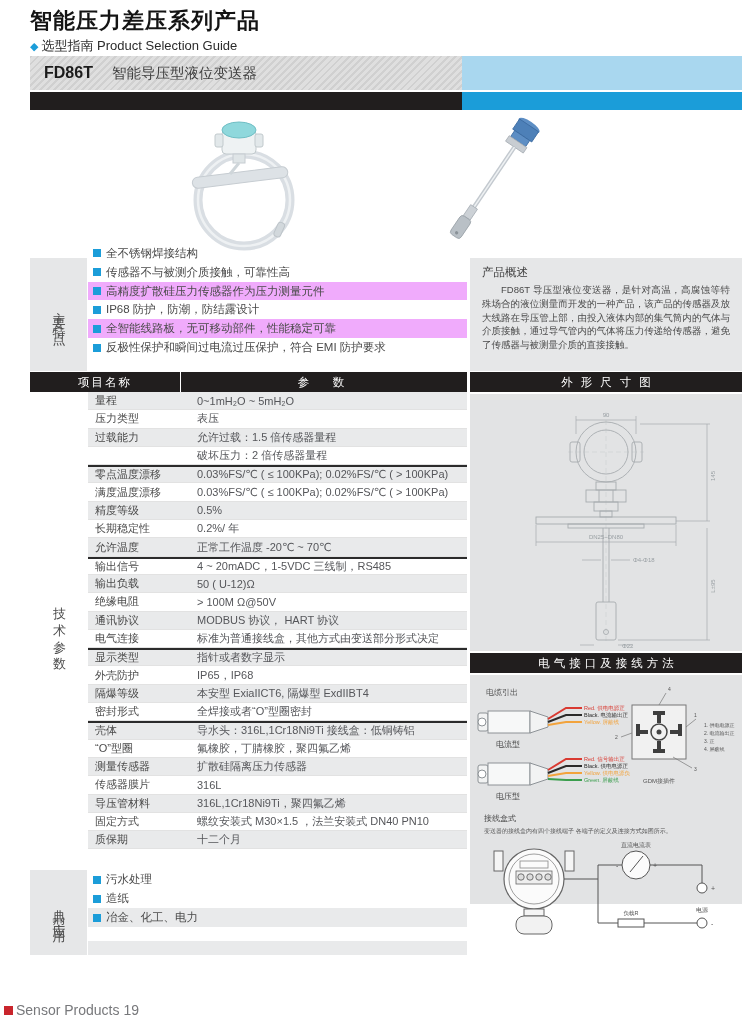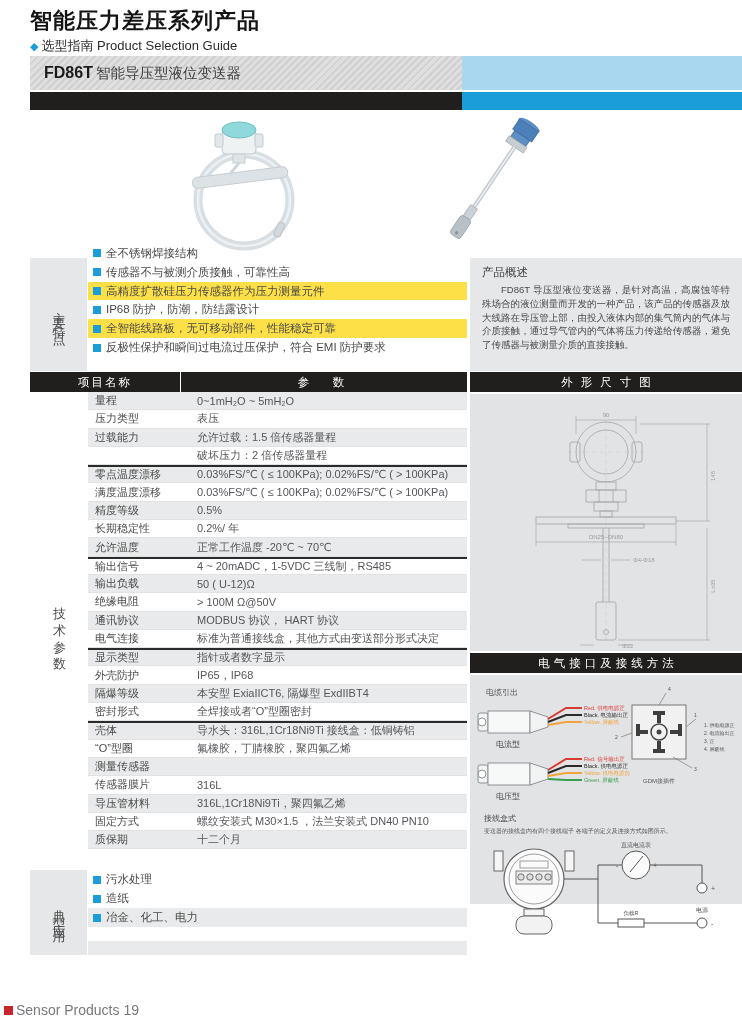--- a/index.html
+++ b/index.html
@@ -10,32 +10,32 @@
   
   .doc-title{left:30px;top:6px;font-size:22px;font-weight:bold;color:#141414;letter-spacing:1px;}
   .doc-sub{left:30px;top:37px;font-size:13px;color:#2b2b2b;display:flex;align-items:center;}
   .diamond{color:#1b9dd9;font-size:11px;margin-right:3px;}
 
   
   .bar1{left:30px;top:56px;width:432px;height:34px;
         background:repeating-linear-gradient(135deg,#d0d0d0 0 2px,#dfdfdf 2px 5px);
         display:flex;align-items:center;padding-left:14px;box-sizing:border-box;}
   .bar1 .model{font-size:16px;font-weight:bold;color:#1b1b1b;}
-  .bar1 .mname{font-size:14.5px;color:#3f3f3f;margin-left:3px;}
+  .bar1 .mname{font-size:14.5px;color:#3f3f3f;margin-left:19px;}
   .bar1blue{left:462px;top:56px;width:280px;height:34px;background:#a9d7ef;}
   .bar2{left:30px;top:92px;width:432px;height:18px;background:#211e1e;}
   .bar2blue{left:462px;top:92px;width:280px;height:18px;background:#1b9dd9;}
 
   
   .vcell{background:#e6e7e8;display:flex;align-items:center;justify-content:center;}
   .vlabel{writing-mode:vertical-lr;text-orientation:upright;font-size:13px;color:#4c4c4c;letter-spacing:7px;}
   .feat-label{left:30px;top:258px;width:57px;height:113px;}
   .feat-rows{left:88px;top:244px;width:379px;height:113px;display:flex;flex-direction:column;}
   .frow{flex:1;display:flex;align-items:center;padding-left:5px;}
-  .frow:nth-child(3),.frow:nth-child(5){background:#fde047;}
+  .frow:nth-child(3),.frow:nth-child(5){background:#f0abfc;}
   .bullet{width:8px;height:8px;background:#1b9dd9;margin-right:5px;flex:none;}
   .ftext{font-size:11.5px;color:#4a4a4a;}
 
   
   .thead{left:30px;top:372px;width:437px;height:20px;background:#211e1e;color:#fff;
          display:flex;font-size:11.5px;}
   .thead .h1{width:150px;border-right:1px solid #fff;display:flex;align-items:center;justify-content:center;letter-spacing:2px;}
   .thead .h2{flex:1;display:flex;align-items:center;justify-content:center;letter-spacing:6px;}
   .tech-label{left:30px;top:392px;width:58px;height:476px;display:flex;align-items:center;justify-content:center;background:#fff;}
   .tech-label .vlabel{letter-spacing:17px;}
@@ -251,20 +251,21 @@
     <div class="trow">
         <div class="tname">壳体</div>
         <div class="tval">导水头：316L,1Cr18Ni9Ti  接线盒：低铜铸铝</div>
       </div>
     <div class="trow">
         <div class="tname">“O”型圈</div>
         <div class="tval">氟橡胶，丁腈橡胶，聚四氟乙烯</div>
       </div>
     <div class="trow">
         <div class="tname">测量传感器</div>
+        <div class="tval">扩散硅隔离压力传感器</div>
       </div>
     <div class="trow">
         <div class="tname">传感器膜片</div>
         <div class="tval">316L</div>
       </div>
     <div class="trow">
         <div class="tname">导压管材料</div>
         <div class="tval">316L,1Cr18Ni9Ti，聚四氟乙烯</div>
       </div>
     <div class="trow">

